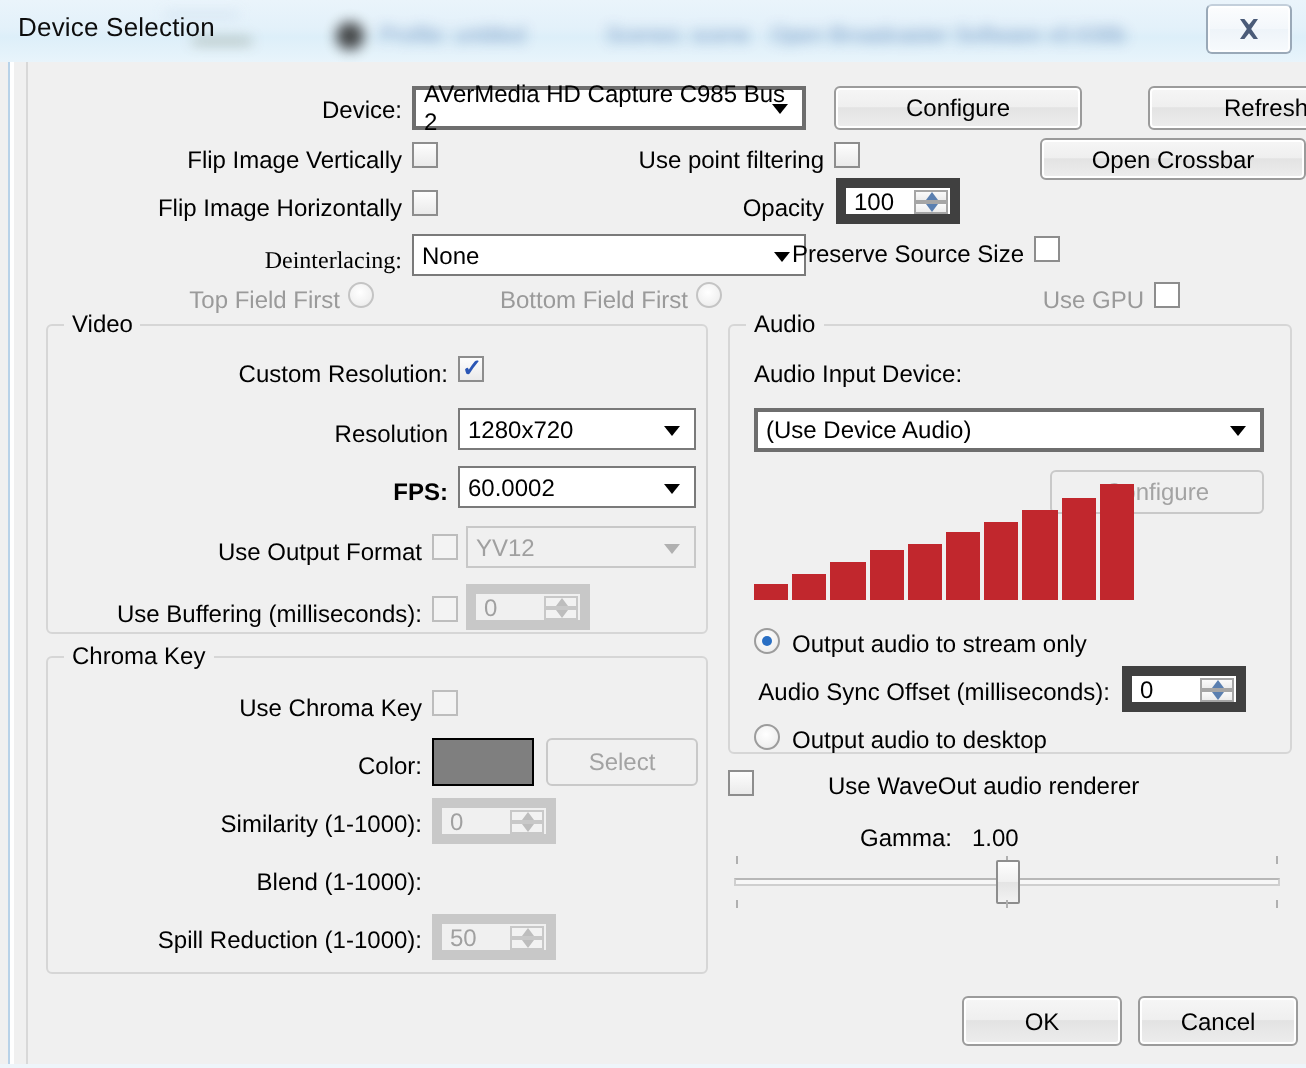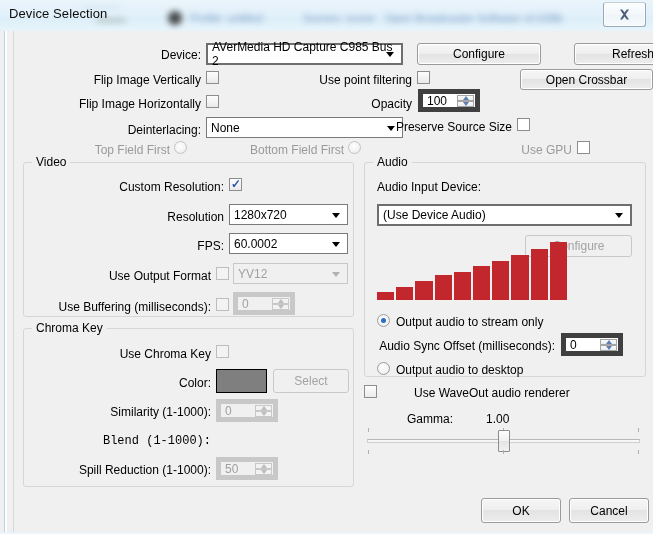--- a/index.html
+++ b/index.html
@@ -328,21 +328,21 @@
         <span class="btns">
           <span class="sb">
               <i class="up"></i>
             </span>
           <span class="sb">
               <i class="dn"></i>
             </span>
         </span>
       </div>
 
-      <div class="lbl r" style="left:40px; top:92px; width:147px;">Deinterlacing:</div>
+      <div class="lbl r" style="left:40px; top:92px; width:147px;font-family:Liberation Serif, serif;">Deinterlacing:</div>
       <div class="combo" style="left:192px; top:86px; width:197px; height:21px;">
         <span>None</span>
         <span class="arrow"></span>
       </div>
 
       <div class="lbl r" style="left:370px; top:89px; width:128px;">Preserve Source Size</div>
       <div class="chk plain" style="left:503px; top:87px;"></div>
 
       <div class="lbl r dis" style="left:40px; top:112px; width:116px;">Top Field First</div>
       <div class="radio dis" style="left:160px; top:110px;"></div>
@@ -360,21 +360,21 @@
         <div class="chk" style="left:205px; top:15px;">
           <span class="tick" style="display: block;">✓</span>
         </div>
 
         <div class="lbl r" style="left:0px; top:47px; width:200px;">Resolution</div>
         <div class="combo" style="left:205px; top:41px; width:119px; height:21px;">
           <span>1280x720</span>
           <span class="arrow"></span>
         </div>
 
-        <div class="lbl r" style="left:0px; top:76px; width:200px;">FPS:</div>
+        <div class="lbl r" style="left:0px; top:76px; width:200px;font-weight:bold;">FPS:</div>
         <div class="combo" style="left:205px; top:70px; width:119px; height:21px;">
           <span>60.0002</span>
           <span class="arrow"></span>
         </div>
 
         <div class="lbl r" style="left:0px; top:106px; width:187px;">Use Output Format</div>
         <div class="chk dis" style="left:192px; top:104px;"></div>
         <div class="combo dis" style="left:209px; top:100px; width:115px; height:21px;">
           <span>YV12</span>
           <span class="arrow"></span>
@@ -413,21 +413,21 @@
           <span class="btns">
             <span class="sb">
                 <i class="up"></i>
               </span>
             <span class="sb">
                 <i class="dn"></i>
               </span>
           </span>
         </div>
 
-        <div class="lbl r" style="left:0px; top:105px; width:187px;font-family:Liberation Mono, monospace;">Blend (1-1000):</div>
+        <div class="lbl r" style="left:0px; top:105px; width:187px;">Blend (1-1000):</div>
 
         <div class="lbl r" style="left:0px; top:134px; width:187px;">Spill Reduction (1-1000):</div>
         <div class="spin dis" style="left:192px; top:128px; width:62px; height:23px;">
           <span>50</span>
           <span class="btns">
             <span class="sb">
                 <i class="up"></i>
               </span>
             <span class="sb">
                 <i class="dn"></i>
@@ -481,21 +481,21 @@
           </span>
         </div>
 
         <div class="radio" style="left:12px; top:199px;"></div>
         <div class="lbl" style="left:31px; top:200px;">Output audio to desktop</div>
       </div>
 
       <div class="chk" style="left:350px; top:354px;"></div>
       <div class="lbl" style="left:368px; top:355px;margin-left:32px;">Use WaveOut audio renderer</div>
 
-      <div class="lbl r" style="left:370px; top:381px; width:92px;text-align:center;">Gamma:</div>
+      <div class="lbl r" style="left:370px; top:381px; width:92px;">Gamma:</div>
       <div class="lbl" style="left:472px; top:381px;">1.00</div>
 
       <div id="gamma-slider" style="left:353px; top:397px; width:273px; height:26px;">
         <div class="gtick" style="left:1px; top:0px;"></div>
         <div class="gtick" style="left:136px; top:0px;"></div>
         <div class="gtick" style="left:271px; top:0px;"></div>
         <div id="gamma-track"></div>
         <div id="gamma-thumb" style="left: 131px;"></div>
         <div class="gtick" style="left:1px; top:22px;"></div>
         <div class="gtick" style="left:136px; top:22px;"></div>

